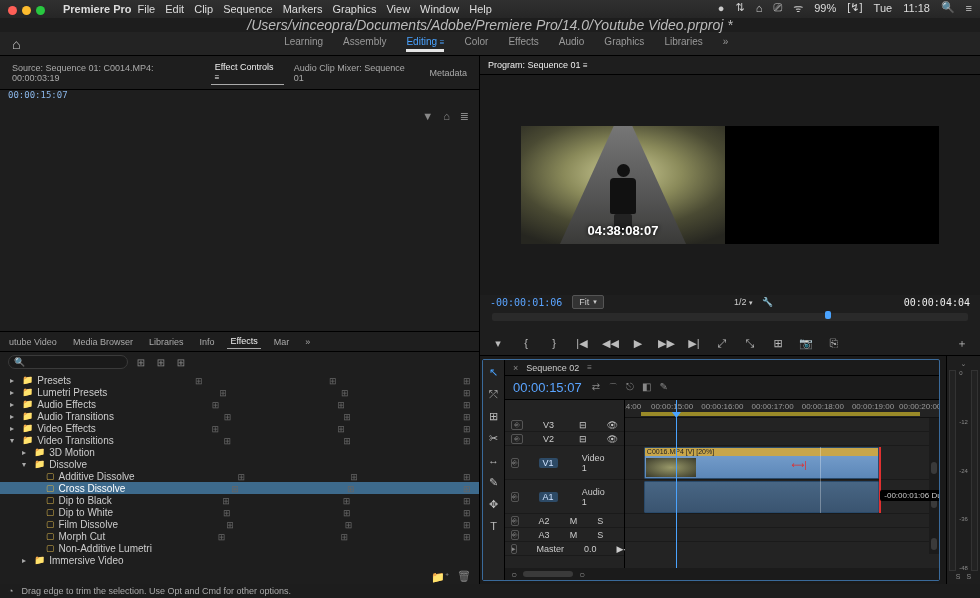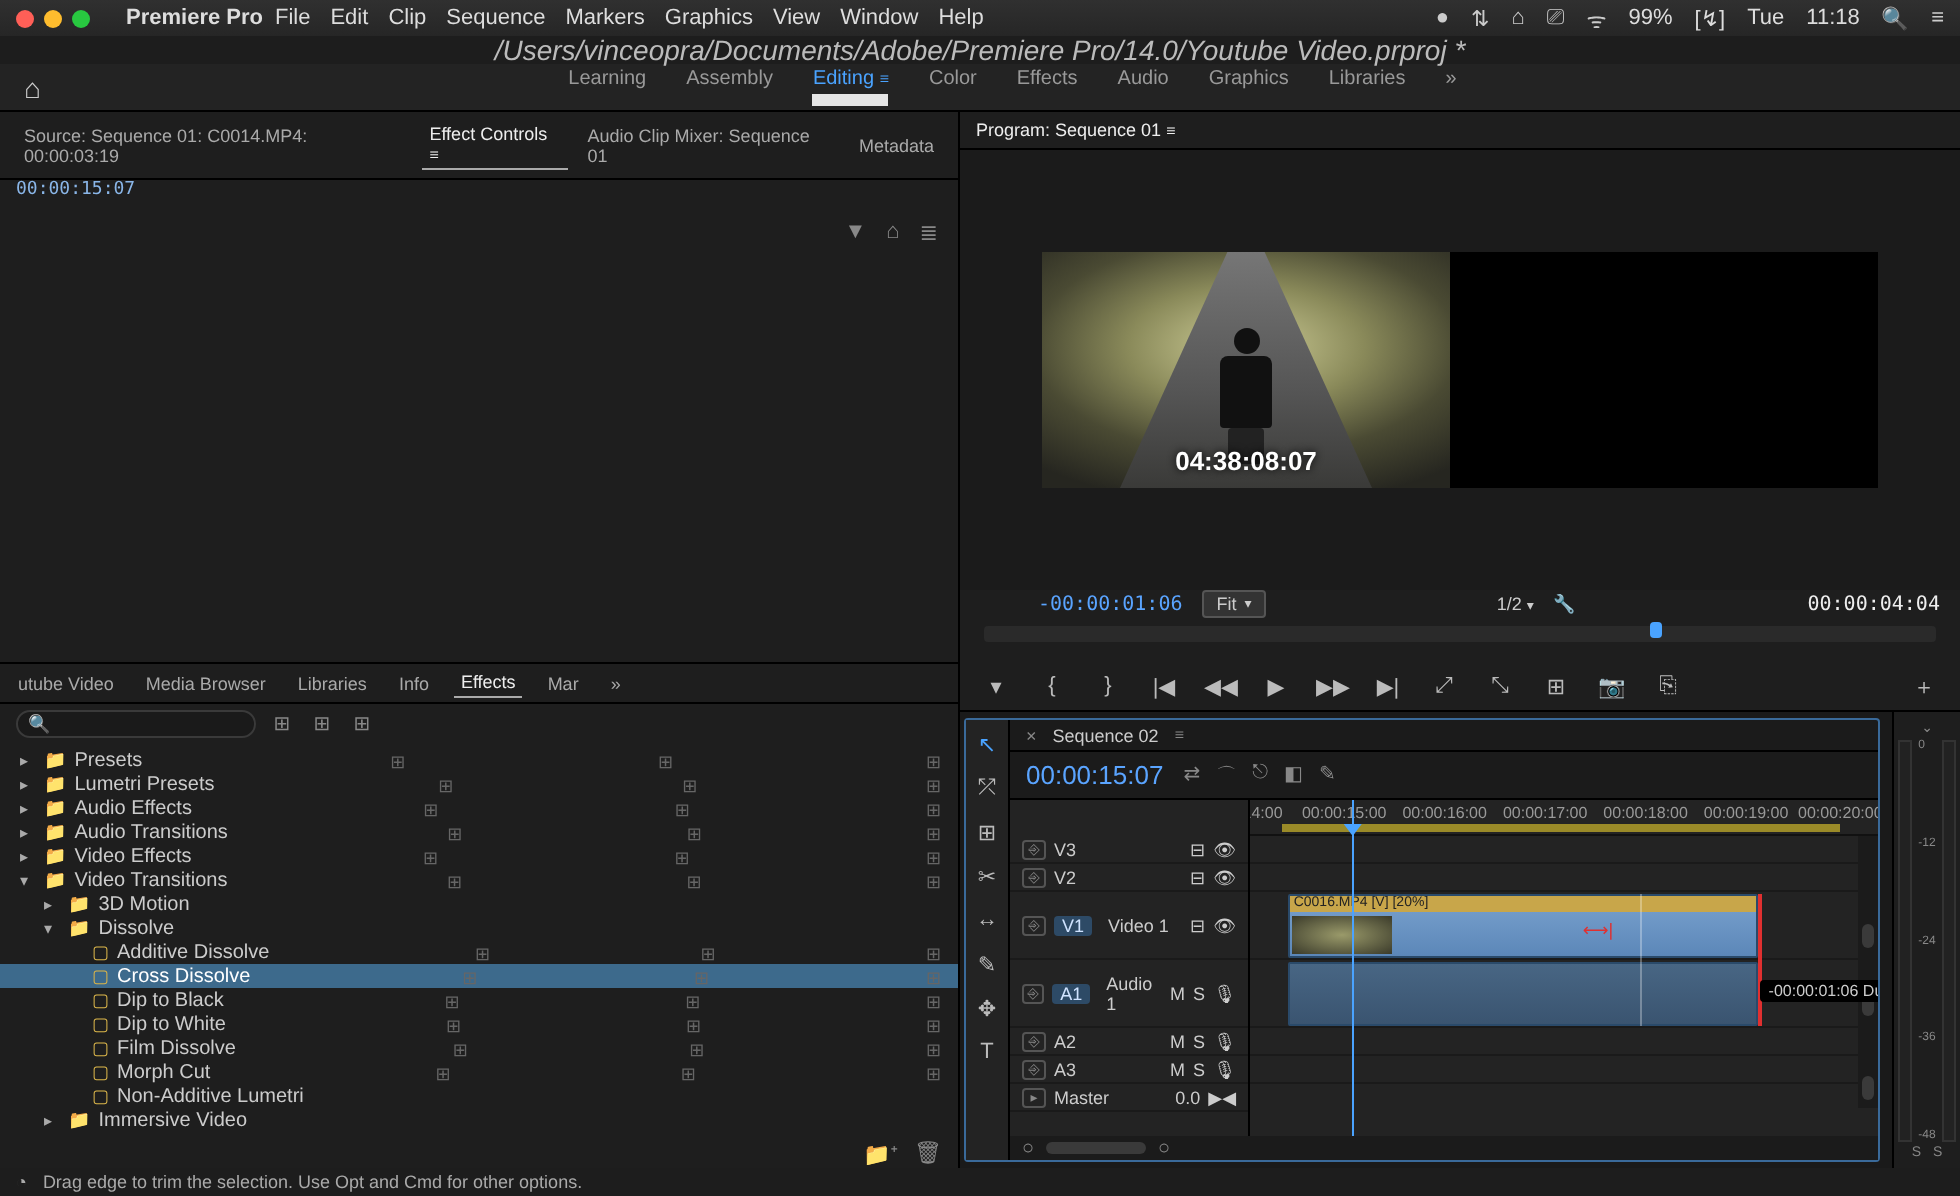--- a/index.html
+++ b/index.html
@@ -1,28 +1,28 @@
 <!DOCTYPE html>
 <html><head>
 <meta charset="utf-8">
 <style>
 * { margin: 0; padding: 0; box-sizing: border-box; font-family: -apple-system, "Helvetica Neue", Arial, sans-serif; }
 html, body { width: 980px; height: 598px; background: #1a1a1a; color: #ccc; font-size: 10px; overflow: hidden; }
-.macbar { height: 18px; background: linear-gradient(#303030,#262626); display: flex; align-items: center; padding: 3px 8px; gap: 6px; color:#ddd; }
+.macbar { height: 18px; background: linear-gradient(#303030,#262626); display: flex; align-items: flex-end; padding: 3px 8px; gap: 6px; color:#ddd; }
 .macbar .traffic { display:flex; gap:5px; margin-right:6px;}
 .macbar .dot { width:9px; height:9px; border-radius:50%; }
 .macbar .menu-items { display:flex; gap:10px; }
 .macbar .menu-items span { font-size:11px; cursor:default; }
 .macbar .right { margin-left:auto; display:flex; gap:11px; align-items:center; font-size:11px;}
 .macbar .right .ico { font-size:11px; opacity:.9;}
 .titlebar { height:14px; background:#1d1d1d; text-align:center; font-size:14px; line-height:14px; color:#bbb; font-style:italic;}
 .toolbar { height:24px; background:#232323; display:flex; align-items:center; padding:0 12px; gap:24px; border-bottom:1px solid #000;}
 .toolbar .home { font-size:14px; color:#ccc;}
 .workspaces { display:flex; gap:20px; margin:0 auto; font-size:10px; color:#999;}
-.workspaces .ws.active { color:#4aa3ff; border-bottom:6px solid #e5e5e5; padding-bottom:2px;}
+.workspaces .ws.active { color:#4aa3ff; border-bottom:3px solid #e5e5e5; padding-bottom:2px;}
 .main { display:flex; height: calc(598px - 18px - 14px - 24px - 14px); }
 .leftcol { width:480px; display:flex; flex-direction:column; border-right:1px solid #000;}
 .sourcepanel { height:300px; background:#1e1e1e; display:flex; flex-direction:column;}
 .tabs1 { display:flex; gap:6px; padding:4px 8px; font-size:9px; color:#aaa; border-bottom:1px solid #000; align-items:center;}
 .tabs1 .tab { padding:2px 4px; cursor:default;}
 .tabs1 .tab.active { color:#eee; border-bottom:1px solid #aaa;}
 .sourcebody { flex:1; padding:6px 10px; font-size:9px; color:#bbb; position:relative;}
 .noClip { color:#888;}
 .sourcebottom { height:24px; display:flex; justify-content:flex-end; align-items:center; padding:0 10px; gap:10px; color:#888; font-size:11px;}
 .projectpanel { flex:1; background:#1e1e1e; display:flex; flex-direction:column; border-top:1px solid #000;}
@@ -48,40 +48,40 @@
 .monframe { width:418px; height:118px; background:#a3a3a3; display:flex;}
 .vidthumb { width:204px; height:118px; background: radial-gradient(ellipse 90% 80% at 50% 40%, #cfce98 0%, #8a8a5a 32%, #4a4a33 58%, #262620 85%); position:relative; overflow:hidden;}
 .path { position:absolute; left:50%; bottom:0; width:140px; height:120px; transform:translateX(-50%); background:linear-gradient(#777 0%, #555 60%, #3a3a38 100%); clip-path: polygon(44% 0, 56% 0, 95% 100%, 5% 100%);}
 .person { position:absolute; left:50%; top:32%; transform:translateX(-50%); width:34px; height:62px; }
 .person .torso { width:26px;height:36px;background:#111;border-radius:4px 4px 2px 2px;margin:0 auto;}
 .person .head { width:13px;height:13px;background:#111;border-radius:50%;margin:0 auto 1px;}
 .person .legs { width:18px;height:18px;background:#222;margin:0 auto;border-radius:2px;}
 .tcoverlay { position:absolute; bottom:6px; left:50%; transform:translateX(-50%); color:#fff; font-size:13px; font-weight:600; text-shadow:0 0 4px #000;}
 .progctl { height:38px; display:flex; flex-direction:column; padding:0 10px; gap:4px;}
 .progrow1 { display:flex; align-items:center; gap:10px; font-size:9px;}
-.tcblue { color:#5aa4ff; font-family: monospace; font-size:10px;margin-left:29px;}
+.tcblue { color:#5aa4ff; font-family: monospace; font-size:10px;}
 .tcwhite { color:#eee; font-family:monospace; font-size:10px; margin-left:auto;}
 .fitdrop { background:#333; border:1px solid #555; padding:0 6px; height:14px; display:flex; align-items:center; gap:4px; color:#ccc; font-size:9px; border-radius:2px;}
 .tinyscrub { height:8px; background:#2a2a2a; border-radius:2px; position:relative; margin: 0 2px 2px;}
 .tinyscrub .hdl { position:absolute; top:-2px; left:70%; width:6px;height:8px; background:#4aa3ff; border-radius:2px;}
 .transport { display:flex; align-items:center; justify-content:center; gap:12px; height:22px; padding:0 10px 2px; font-size:11px; color:#bbb;}
 .transport .btn, .timetransport .btn { width:16px; text-align:center; cursor:default;}
 .transport .plus { margin-left:auto;}
 .timelinepanel { flex:1; background:#1b1b1b; display:flex; border:1px solid #3a6a9a; margin:3px 6px 3px 2px; border-radius:2px;}
 .tlTools { width:22px; background:#232323; display:flex; flex-direction:column; align-items:center; padding:4px 0; gap:6px; border-right:1px solid #000;}
 .tlTools .tool { width:16px;height:16px; display:flex;align-items:center;justify-content:center; color:#bbb; font-size:11px; cursor:default;}
 .tlTools .tool.active { color:#4aa3ff;}
 .tlMain { flex:1; display:flex; flex-direction:column;}
 .tlHead { display:flex; align-items:center; padding:2px 8px; gap:8px; font-size:9px; border-bottom:1px solid #000; height:16px;}
 .tlHead .x { color:#888;}
 .tlTC { display:flex; align-items:center; padding:4px 8px; gap:10px; font-size:13px; color:#5aa4ff; font-family:monospace; border-bottom:1px solid #000;}
 .tlIcons { display:flex; gap:8px; font-size:10px; color:#888;}
 .tlBody { flex:1; display:flex; position:relative;}
 .trackheaders { width:120px; background:#232323; border-right:1px solid #000; display:flex; flex-direction:column;}
-.trackh { display:flex; align-items:center; gap:4px; padding:0 6px; font-size:9px; color:#ccc; border-bottom:1px solid #1a1a1a;}
+.trackh { display:flex; align-items:center; gap:20px; padding:0 6px; font-size:9px; color:#ccc; border-bottom:1px solid #1a1a1a;}
 .trackh.htall { height:34px;}
 .trackh.hsmall { height:14px;}
 .trackh .tog { width:12px;height:10px;border:1px solid #555;border-radius:2px;font-size:7px;display:flex;align-items:center;justify-content:center;color:#888;cursor:default;}
 .trackh .trkbtn { background:#2d4a66; color:#cfe3ff; padding:0 4px; border-radius:2px; font-size:9px;}
 .tracks { flex:1; position:relative; background:#232323; overflow:hidden;}
 .ruler { height:18px; background:#232323; border-bottom:1px solid #111; position:relative; font-size:8px; color:#999;}
 .ruler .wk { position:absolute; top:12px; left:5%; right:6%; height:4px; background:#9a8a28;}
 .ruler .tick { position:absolute; top:2px; transform:translateX(-50%);}
 .playhead { position:absolute; top:0; bottom:0; width:1px; background:#4aa3ff; z-index:5;}
 .playhead::before { content:''; position:absolute; top:12px; left:-4px; width:9px; height:6px; background:#4aa3ff; clip-path:polygon(0 0,100% 0,50% 100%);}

